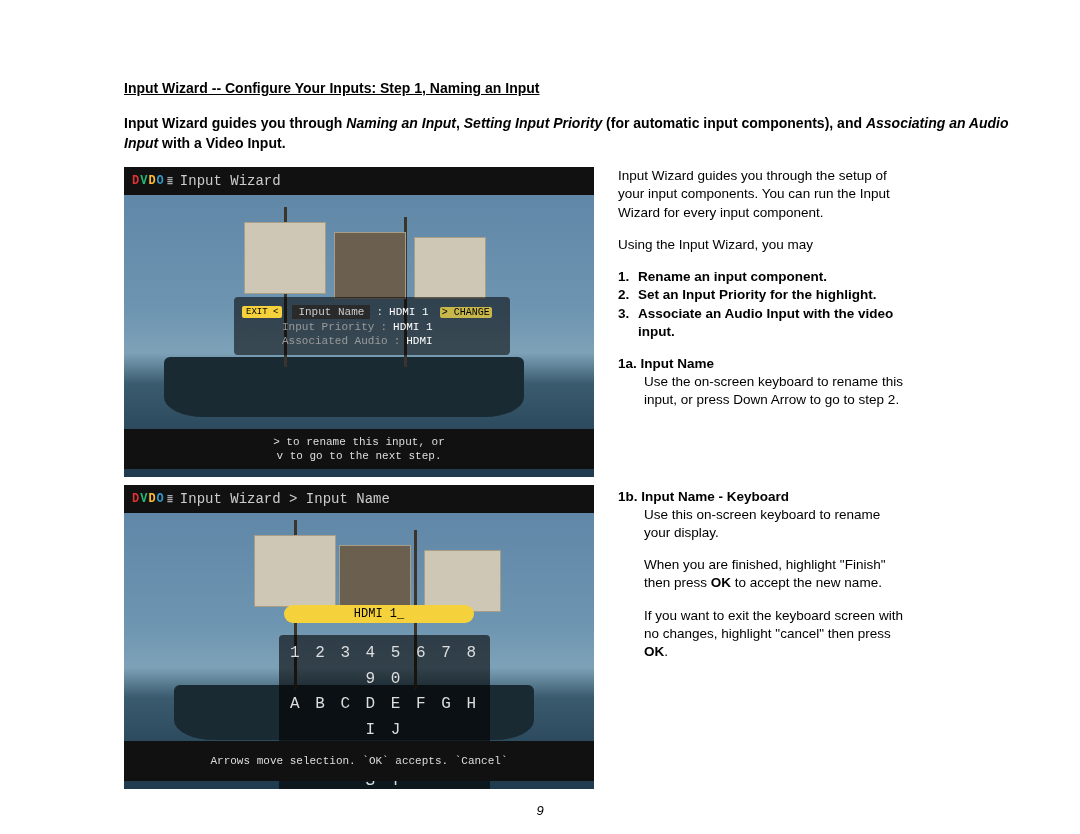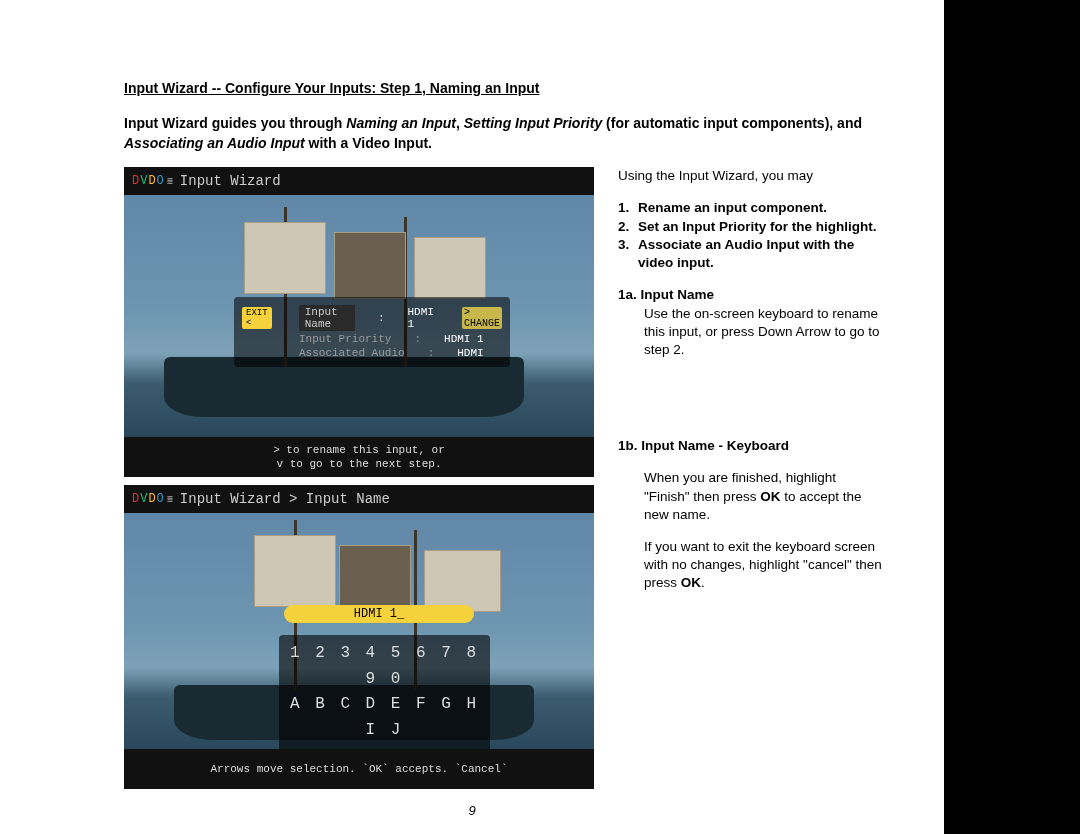--- a/index.html
+++ b/index.html
@@ -1,17 +1,17 @@
 <!DOCTYPE html>
 <html><head>
 <meta charset="utf-8">
 <style>
   html,body{margin:0;padding:0;background:#000;font-family:Arial,Helvetica,sans-serif;}
   .page{
-    width:944px;height:834px;
+    width:1080px;height:834px;
     background:#fff;
     box-sizing:border-box;
     padding:80px 60px 40px 124px;
     position:relative;
   }
   .title{font-weight:bold;text-decoration:underline;font-size:14px;margin-bottom:18px;}
   .intro{font-size:14px;font-weight:bold;line-height:1.4;margin-bottom:14px;}
   .intro .emph{font-style:italic;}
   .content{display:flex;gap:24px;}
   .left{width:470px;display:flex;flex-direction:column;gap:8px;}
@@ -25,33 +25,33 @@
   .pageno{position:absolute;bottom:16px;left:0;right:0;text-align:center;font-style:italic;font-size:13px;}
   
   .shot{width:470px;background:#000;color:#ddd;font-family:"Courier New",monospace;font-size:12px;position:relative;overflow:hidden;}
   .shot1{height:310px;}
   .shot2{height:304px;}
   .sky{position:absolute;inset:0;
     background:linear-gradient(to bottom,#5d84a5 0%,#6d94b0 45%,#7da2b8 60%,#3a5a6e 70%,#1e3a4c 100%);
   }
   .header-bar,.footer-bar{position:absolute;left:0;right:0;background:#111;z-index:30;padding:4px 8px;}
   .header-bar{top:0;height:20px;display:flex;align-items:center;gap:6px;}
-  .footer-bar{bottom:0;height:32px;display:flex;flex-direction:column;justify-content:center;align-items:center;font-size:11px;line-height:1.3;}
-  .logo{font-weight:normal;letter-spacing:1px;}
+  .footer-bar{bottom:8px;height:32px;display:flex;flex-direction:column;justify-content:center;align-items:center;font-size:11px;line-height:1.3;}
+  .logo{font-weight:bold;letter-spacing:1px;}
   .logo .d1{color:#d33;} .logo .v{color:#2b7;} .logo .d2{color:#fb3;} .logo .o{color:#39c;}
   .logo .E{color:#aaa;font-size:10px;margin-left:2px;}
   .crumb{color:#ccc;font-size:14px;}
   
   .hull{position:absolute;background:#1a2a33;border-radius:6px 6px 40px 40px/6px 6px 20px 20px;z-index:5;}
   .mast{position:absolute;width:3px;background:#3b342a;z-index:6;}
   .sail{position:absolute;background:#cfc7b5;border:1px solid #a89d86;z-index:7;}
   .sail.dk{background:#6b604f;}
   
   .menu-box{position:absolute;left:110px;top:130px;width:260px;background:rgba(0,0,0,.55);border-radius:4px;padding:6px 8px;z-index:20;font-size:11px;}
-  .menu-row{display:flex;align-items:center;gap:23px;margin:2px 0;}
+  .menu-row{display:flex;align-items:center;gap:6px;margin:2px 0;}
   .exit{background:#f5d23c;color:#000;font-size:9px;padding:1px 4px;border-radius:2px;}
   .field{background:#2a2a2a;color:#ccc;padding:1px 6px;margin-left:4px;}
   .val{color:#fff;}
   .change{background:#c8b74a;color:#000;font-size:10px;padding:0 2px;border-radius:2px;margin-left:5px;font-family:Liberation Mono, monospace;}
   .dim{color:#9a9a9a;}
   
   .name-bar{position:absolute;left:160px;top:120px;width:170px;background:#f5d23c;color:#000;border-radius:10px;padding:2px 10px;font-size:12px;z-index:20;text-align:center;}
   .kbd{position:absolute;left:155px;top:150px;width:195px;background:rgba(0,0,0,.6);border-radius:4px;padding:6px 8px;z-index:20;font-size:16px;line-height:1.6;letter-spacing:3px;color:#ddd;text-align:center;}
   .kbd .row4{letter-spacing:1px;}
   .cancel-pill{background:#7dd3fc;color:#000;padding:0 4px;border-radius:8px;letter-spacing:0;margin-right:8px;}
@@ -141,20 +141,21 @@
         </div>
 
         <div class="footer-bar">
           <div>Arrows move selection. `OK` accepts. `Cancel`</div>
         </div>
       </div>
 
     </div>
 
     <div class="right">
+      <p>Input Wizard guides you through the setup of your input components.  You can run the Input Wizard for every input component.</p>
       <p>Using the Input Wizard, you may</p>
       <ul class="num-list">
         <li>
             <span class="n">1.</span>
             <span>Rename an input component.</span>
           </li>
         <li>
             <span class="n">2.</span>
             <span>Set an Input Priority for the highlight.</span>
           </li>
@@ -166,20 +167,21 @@
 
       <p>
         <span class="sub-head">1a.  Input Name</span><br>
         <span class="indent" style="display:inline-block">Use the on-screen keyboard to rename this input, or press Down Arrow to go to step 2.</span>
       </p>
 
       <div style="height:64px"></div>
 
       <p>
         <span class="sub-head">1b.  Input Name - Keyboard</span><br>
+        <span class="indent" style="display:inline-block">Use this on-screen keyboard to rename your display.</span>
       </p>
       <p class="indent">
         <span>When you are finished, highlight "Finish"  then press </span><b>OK</b><span> to accept the new name.</span>
       </p>
       <p class="indent">
         <span>If you want to exit the keyboard screen with no changes, highlight "cancel" then press </span><b>OK</b><span>.</span>
       </p>
     </div>
   </div>
 

